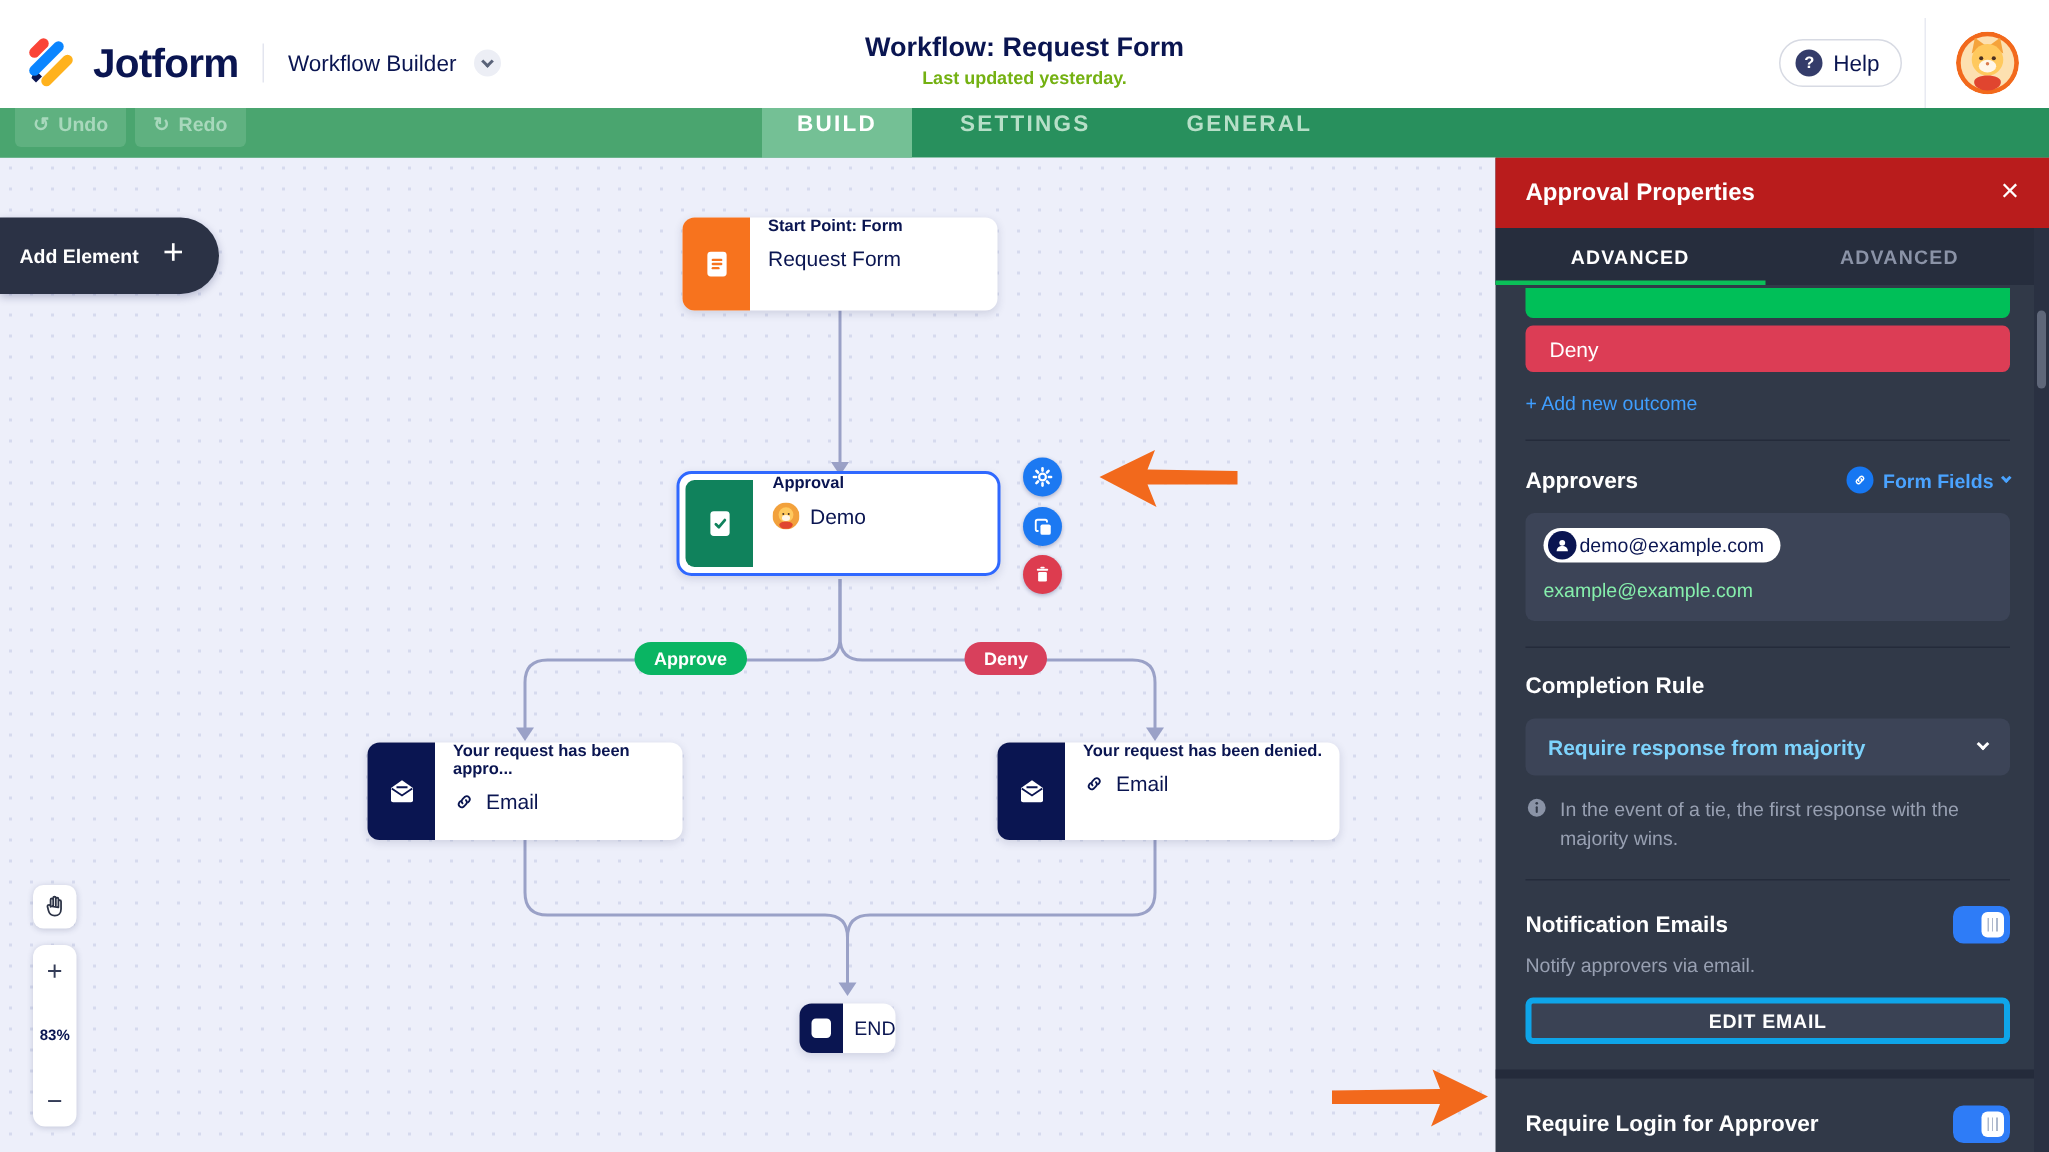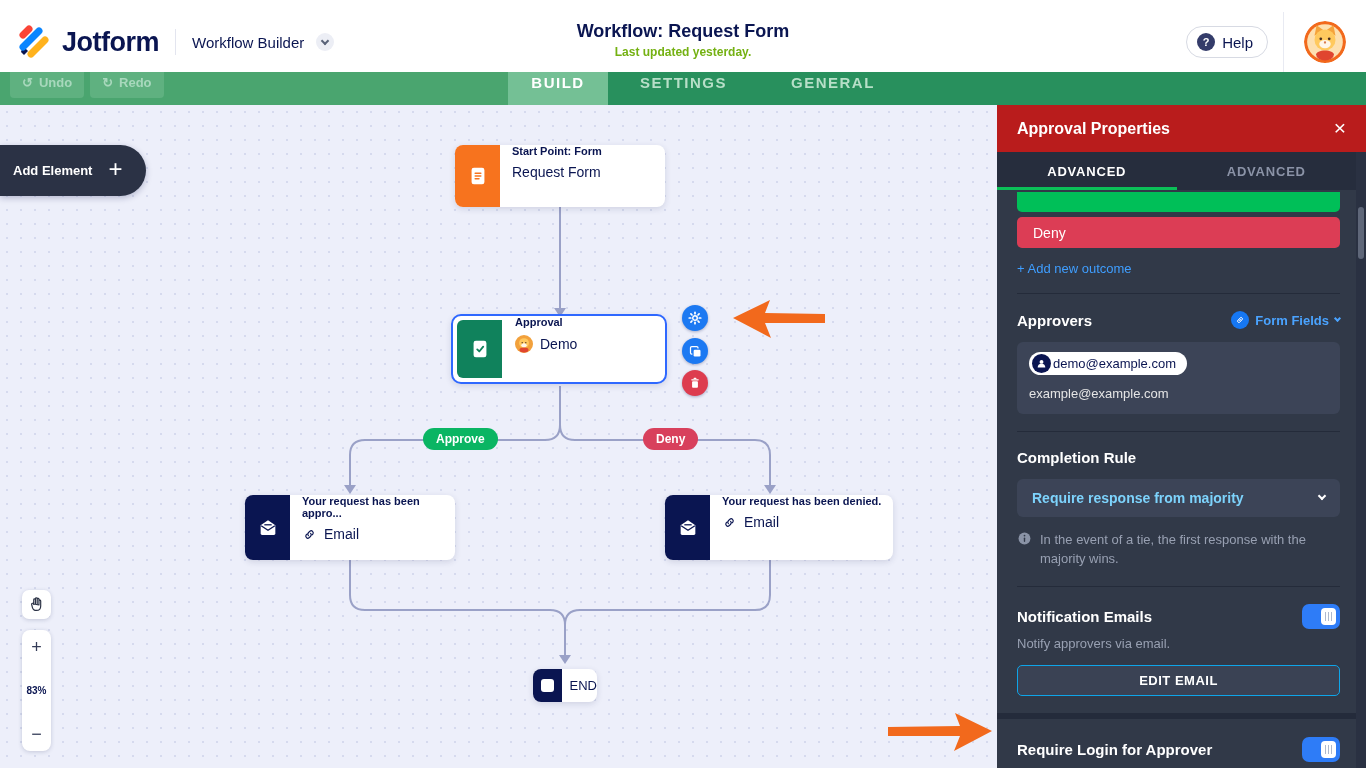--- a/index.html
+++ b/index.html
@@ -89,30 +89,30 @@
   .sec-head-row { display:flex; align-items:center; justify-content:space-between; }
   .sec-heading { font-size:15px; font-weight:bold; color:#fff; }
   .form-fields { display:flex; align-items:center; gap:6px; font-size:13px; color:#4aa3ff; font-weight:bold; }
   .ff-circle { width:18px; height:18px; border-radius:50%; background:#1677f2; display:flex; align-items:center; justify-content:center; }
   .chev-blue { width:5px; height:5px; border-right:2px solid #4aa3ff; border-bottom:2px solid #4aa3ff; display:inline-block; transform:rotate(45deg); margin-top:-3px; }
 
   .approvers-box { margin-top:13px; background:#3c4457; border-radius:6px; padding:10px 12px 13px; }
   .chip { display:inline-flex; align-items:center; gap:2px; background:#fff; border-radius:13px; padding:2px 11px 2px 3px; }
   .chip-avatar { width:19px; height:19px; border-radius:50%; background:#0a1551; display:flex; align-items:center; justify-content:center; }
   .chip-text { font-size:13px; color:#0a1551; }
-  .placeholder { margin-top:11px; font-size:13px; color:#e5e5e5; }
+  .placeholder { margin-top:11px; font-size:13px; color:#86efac; }
 
   .select-box { margin-top:13px; height:38px; background:#3c4457; border-radius:6px; display:flex; align-items:center; justify-content:space-between; padding:0 15px; }
   .select-val { font-size:14px; font-weight:bold; color:#7dd3fc; }
   .chev-white { width:6px; height:6px; border-right:2px solid #fff; border-bottom:2px solid #fff; display:inline-block; transform:rotate(45deg); margin-top:-4px; }
   .info-row { margin-top:14px; display:flex; gap:8px; }
   .info-text { font-size:13px; color:#98a0b2; line-height:1.45; width:292px; }
 
   .sub-note { margin-top:7px; font-size:13px; color:#98a0b2; }
-  .edit-email { margin-top:14px; height:31px; background:#3a4254; border:1px solid #0ea5e9; border-radius:5px; color:#fff; font-size:13px; font-weight:bold; letter-spacing:0.5px; display:flex; align-items:center; justify-content:center; }
+  .edit-email { margin-top:14px; height:31px; background:#3a4254; border:4px solid #0ea5e9; border-radius:5px; color:#fff; font-size:13px; font-weight:bold; letter-spacing:0.5px; display:flex; align-items:center; justify-content:center; }
 
   .thick-div { height:6px; background:#242b3b; margin:17px -16px 0 -20px; }
   .sec-last { margin-top:0; border-top:none; padding-top:18px; }
 
   .toggle { width:38px; height:25px; background:#2e7cf7; border-radius:7px; position:relative; flex:none; }
   .toggle .knob { position:absolute; right:4px; top:4px; width:15px; height:17px; background:#fff; border-radius:4px; }
   .toggle .knob:after { content:""; position:absolute; left:4px; top:4px; width:7px; height:9px;
     background:repeating-linear-gradient(90deg,#aeb9cd 0 1px, rgba(0,0,0,0) 1px 3px); }
 
   .pscroll { position:absolute; right:0; top:47px; bottom:0; width:10px; background:#2a3142; }

